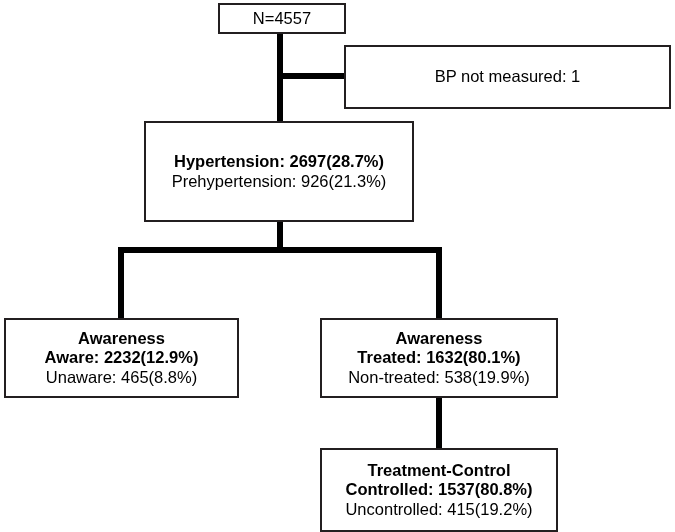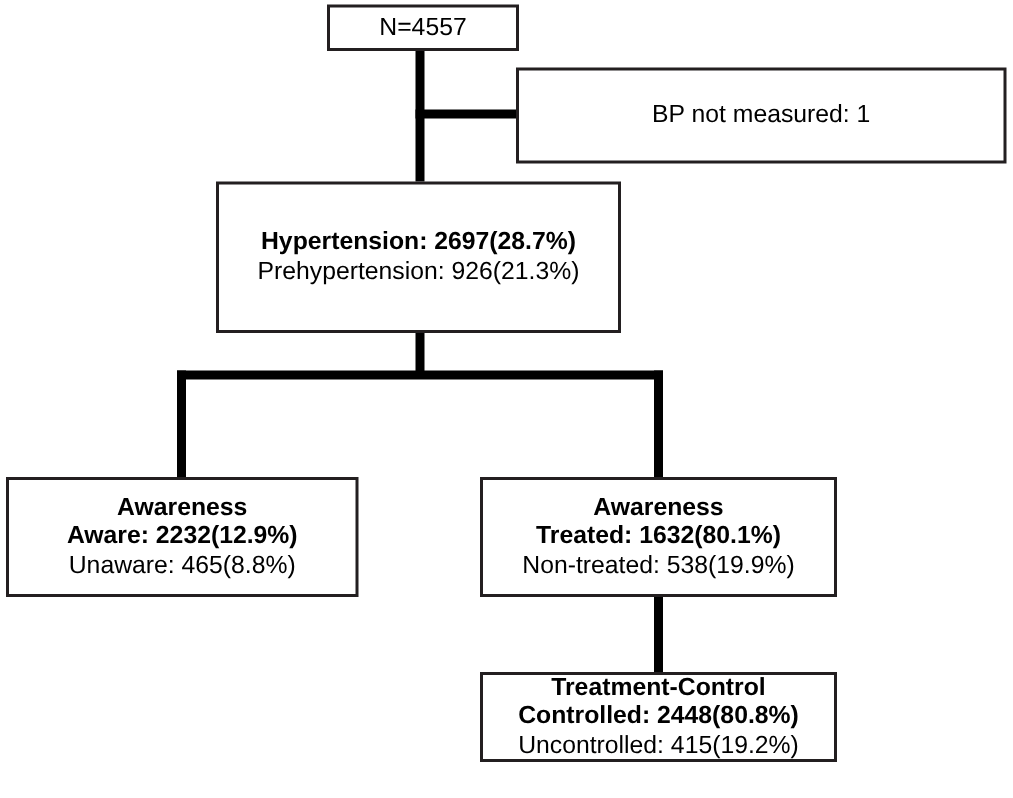--- a/index.html
+++ b/index.html
@@ -42,21 +42,21 @@
   }
   .t-reg { font-size: 16.5px; font-weight: 400; }
   .t-bold { font-size: 16.5px; font-weight: 700; }
 
   
   #node-total      { left: 218px; top: 3px;   width: 128px; height: 31px; }
   #node-excluded   { left: 344px; top: 45px;  width: 327px; height: 64px; }
   #node-prevalence { left: 144px; top: 121px; width: 270px; height: 101px; }
   #node-awareness  { left: 4px;   top: 318px; width: 235px; height: 80px; }
   #node-treatment  { left: 320px; top: 318px; width: 238px; height: 80px; }
-  #node-control    { left: 320px; top: 448px; width: 238px; height: 60px; }
+  #node-control    { left: 320px; top: 448px; width: 238px; height: 84px; }
 
   
   #conn-total-down    { left: 277px; top: 34px;  width: 6px;   height: 88px; }
   #conn-excl-across   { left: 277px; top: 73px;  width: 70px;  height: 6px; }
   #conn-prev-down     { left: 277px; top: 222px; width: 6px;   height: 28px; }
   #conn-split-bar     { left: 118px; top: 247px; width: 324px; height: 6px; }
   #conn-split-left    { left: 118px; top: 247px; width: 6px;   height: 74px; }
   #conn-split-right   { left: 436px; top: 247px; width: 6px;   height: 74px; }
   #conn-treat-control { left: 436px; top: 398px; width: 6px;   height: 52px; }
 </style>
@@ -93,17 +93,17 @@
   </div>
 
   <div class="node" id="node-treatment">
     <span class="txt t-bold">Awareness</span>
     <span class="txt t-bold">Treated: 1632(80.1%)</span>
     <span class="txt t-reg">Non-treated: 538(19.9%)</span>
   </div>
 
   <div class="node" id="node-control">
     <span class="txt t-bold">Treatment-Control</span>
-    <span class="txt t-bold">Controlled: 2448(80.8%)</span>
+    <span class="txt t-bold">Controlled: 1537(80.8%)</span>
     <span class="txt t-reg">Uncontrolled: 415(19.2%)</span>
   </div>
 
 </div>
 
 </body></html>

